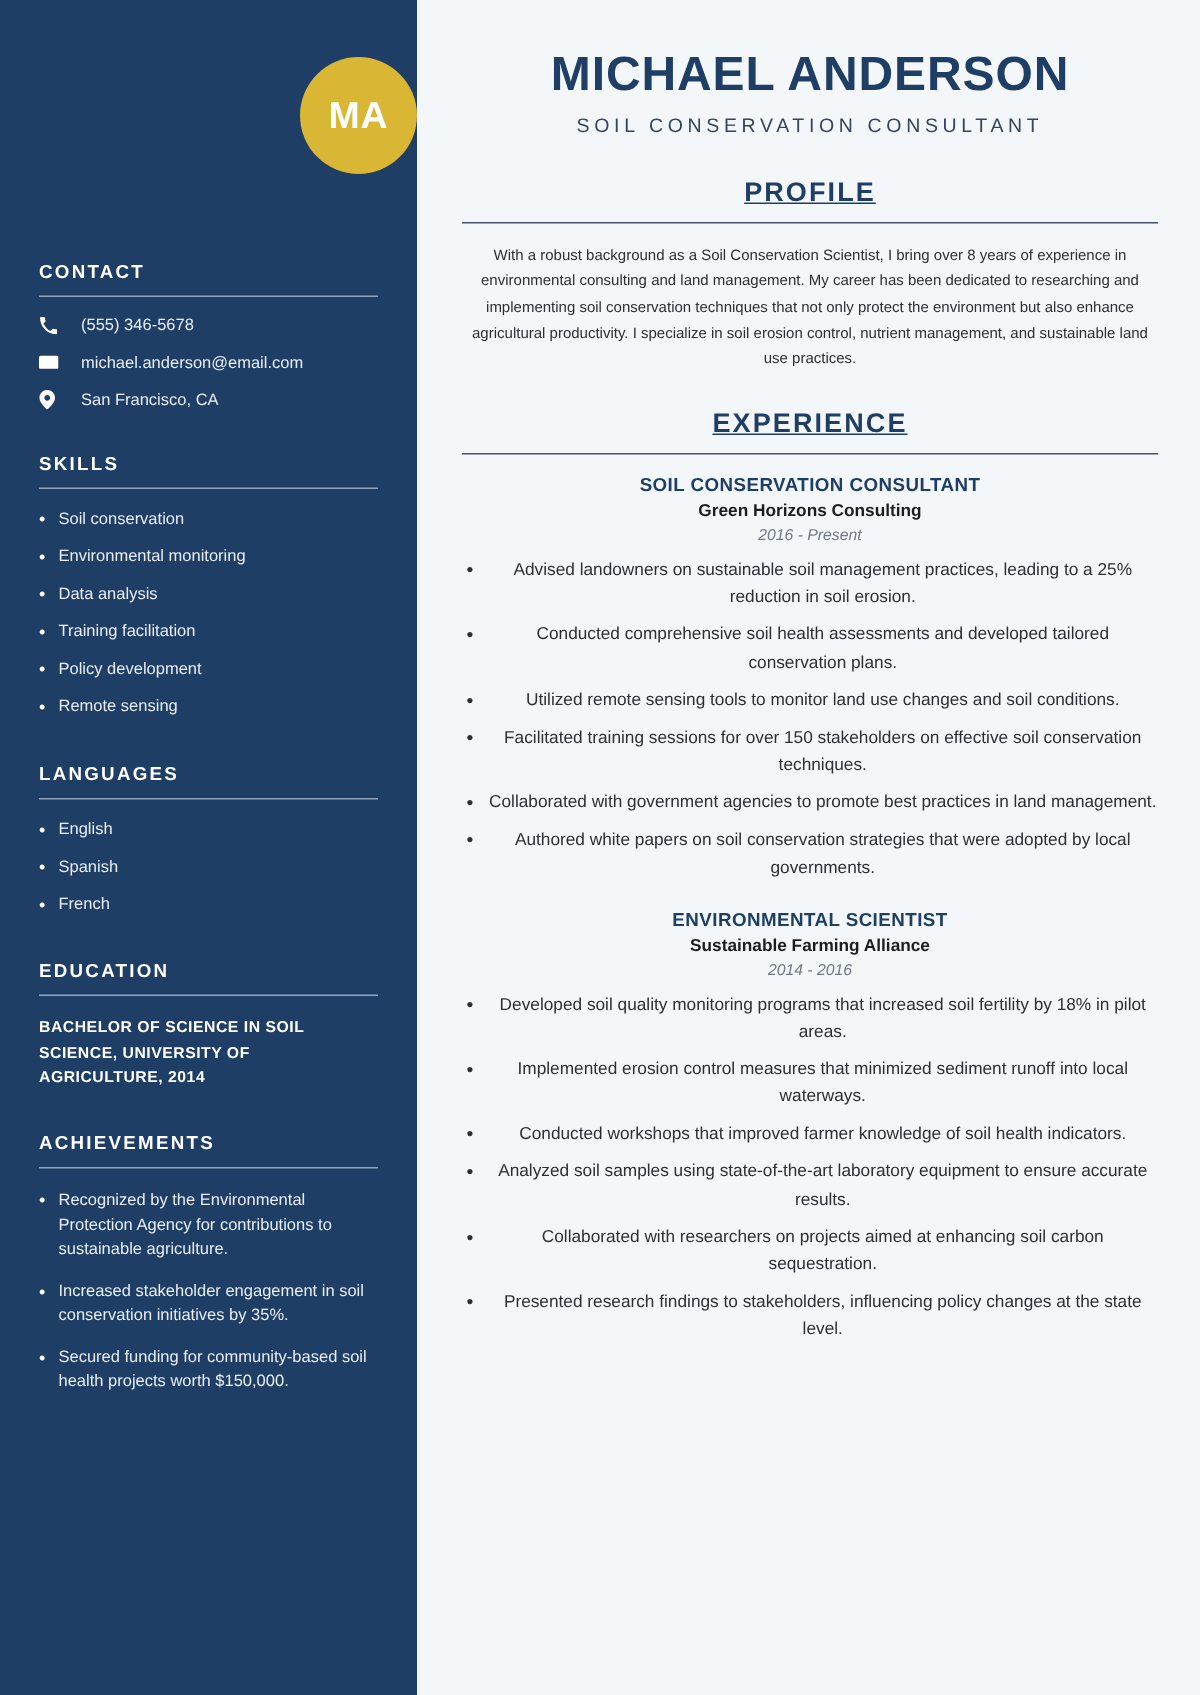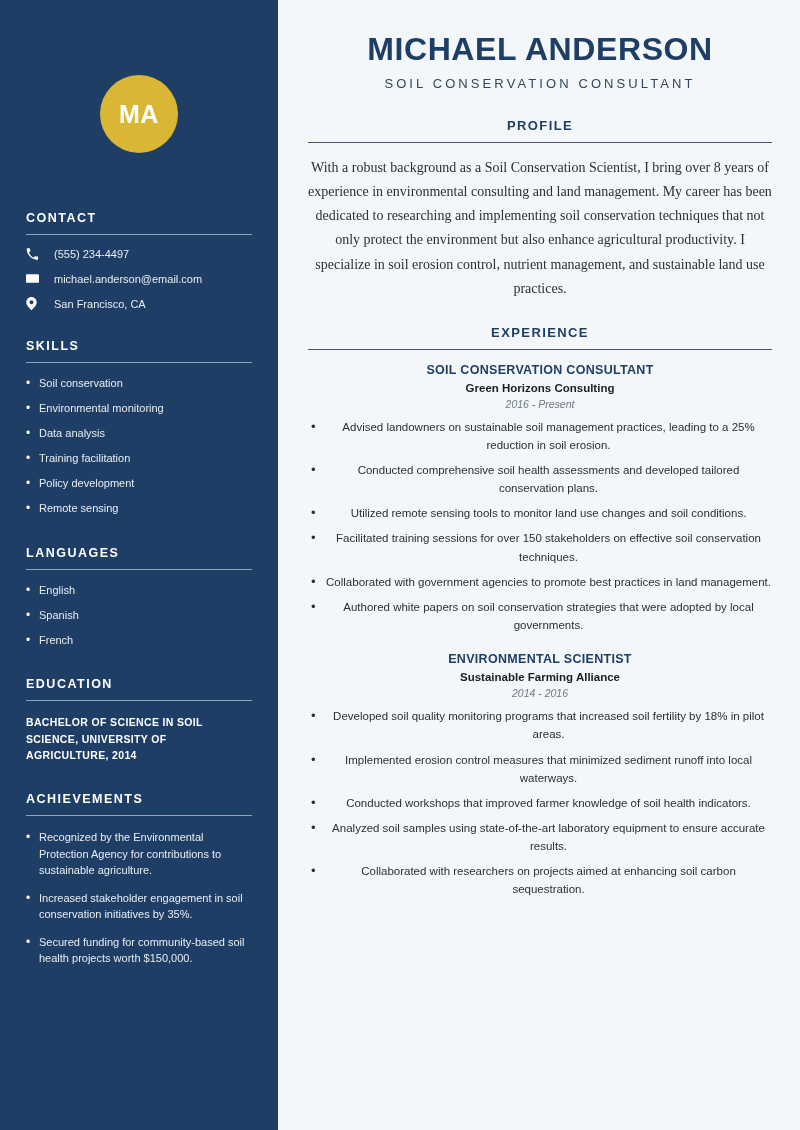--- a/index.html
+++ b/index.html
@@ -29,24 +29,23 @@
     width: 278px;
     min-width: 278px;
     background: #1f3e65;
     color: #ffffff;
     padding: 0;
     position: relative;
   }
 
   .avatar-wrap {
     display: flex;
-    justify-content: center;
+    justify-content: flex-end;
     padding-top: 38px;
     padding-bottom: 0;
-    margin-top: 37px;
   }
 
   .avatar {
     width: 78px;
     height: 78px;
     border-radius: 50%;
     background: #d9b735;
     display: flex;
     align-items: center;
     justify-content: center;
@@ -162,39 +161,39 @@
     font-size: 13px;
     letter-spacing: 3.1px;
     color: #34455c;
     text-transform: uppercase;
   }
 
   .main-section { margin-top: 27px; }
   .main-section.experience { margin-top: 24px; }
 
   .main-heading {
-    font-size: 13px;
+    font-size: 18px;
     font-weight: bold;
     letter-spacing: 1.4px;
     color: #1f3e65;
     text-transform: uppercase;
     padding-bottom: 9px;
+    text-decoration: underline;
   }
 
   .main-rule {
     height: 1px;
     background: #46536a;
     margin-bottom: 13px;
   }
 
   .profile-text {
-    font-size: 14px;
+    font-size: 10px;
     line-height: 1.72;
     color: #2b2f36;
-    font-family: Liberation Serif, serif;
   }
 
   .exp-entry { margin-bottom: 0; }
   .exp-entry + .exp-entry { margin-top: 18px; }
 
   .exp-title {
     font-size: 12.5px;
     font-weight: bold;
     color: #1f3e65;
     letter-spacing: 0.3px;
@@ -254,21 +253,21 @@
     <section class="side-section contact">
       <div class="side-heading">CONTACT</div>
       <div class="side-rule"></div>
 
       <div class="contact-row">
         <span class="contact-icon">
           <svg width="12" height="12" viewBox="0 0 24 24" fill="#ffffff">
               <path d="M6.6 10.8c1.8 3.5 4.6 6.3 8.1 8.1l2.7-2.7c.4-.4.9-.5 1.3-.3 1.3.4 2.7.7 4.1.7.6 0 1.1.5 1.1 1.1V22c0 .6-.5 1.1-1.1 1.1C10.9 23.1.9 13.1.9 1.1.9.5 1.4 0 2 0h4.3C7 0 7.5.5 7.5 1.1c0 1.4.2 2.8.7 4.1.1.4 0 .9-.3 1.3l-2.7 2.7z" transform="translate(0.5,0.5)"></path>
             </svg>
         </span>
-        <span>(555) 234-4497</span>
+        <span>(555) 346-5678</span>
       </div>
 
       <div class="contact-row">
         <span class="contact-icon">
           <svg width="13" height="13" viewBox="0 0 24 24" fill="#ffffff">
               <path d="M2 4h20c1.1 0 2 .9 2 2v12c0 1.1-.9 2-2 2H2c-1.1 0-2-.9-2-2V6c0-1.1.9-2 2-2zm10 9L2.4 6.2h19.2L12 13z"></path>
             </svg>
         </span>
         <span>michael.anderson@email.com</span>
       </div>
@@ -356,20 +355,21 @@
       <div class="exp-entry">
         <div class="exp-title">ENVIRONMENTAL SCIENTIST</div>
         <div class="exp-company">Sustainable Farming Alliance</div>
         <div class="exp-dates">2014 - 2016</div>
         <ul class="exp-bullets">
           <li>Developed soil quality monitoring programs that increased soil fertility by 18% in pilot areas.</li>
           <li>Implemented erosion control measures that minimized sediment runoff into local waterways.</li>
           <li>Conducted workshops that improved farmer knowledge of soil health indicators.</li>
           <li>Analyzed soil samples using state-of-the-art laboratory equipment to ensure accurate results.</li>
           <li>Collaborated with researchers on projects aimed at enhancing soil carbon sequestration.</li>
+          <li>Presented research findings to stakeholders, influencing policy changes at the state level.</li>
         </ul>
       </div>
 
     </section>
 
   </main>
 
 </div>
 
 </body></html>

